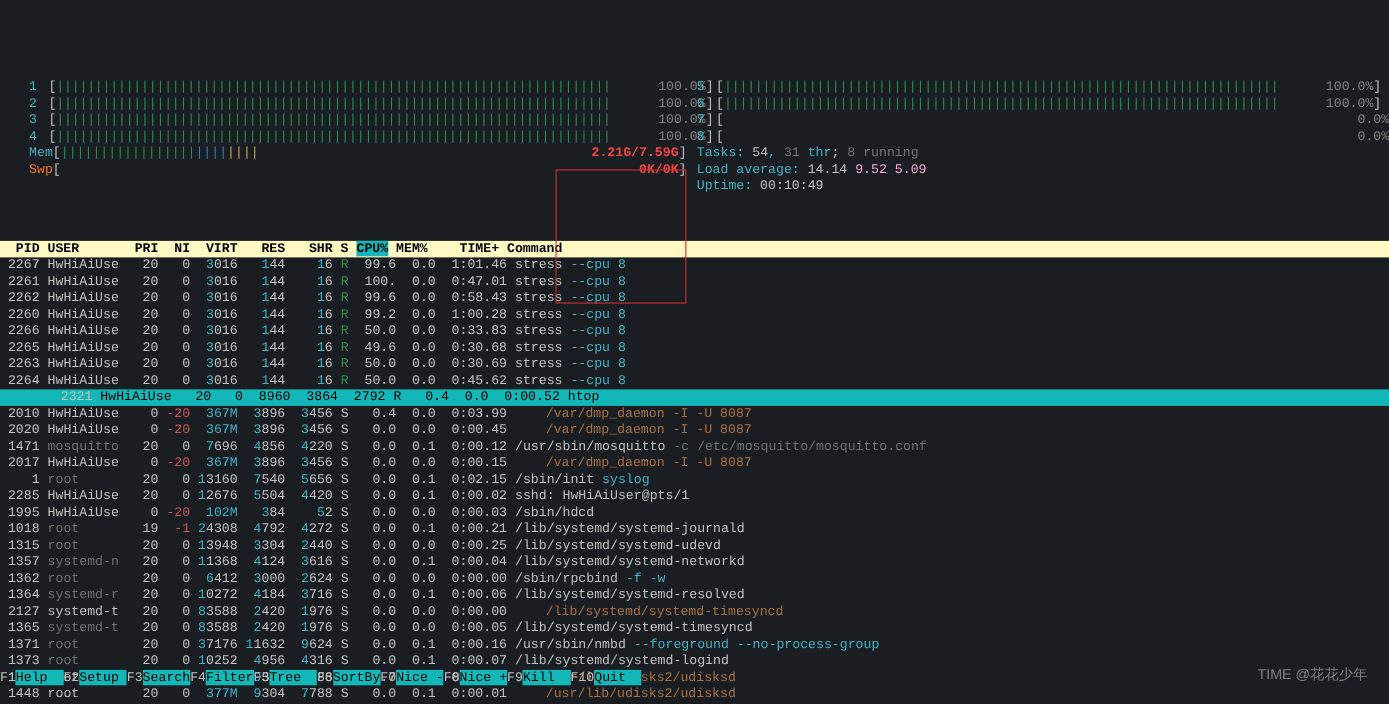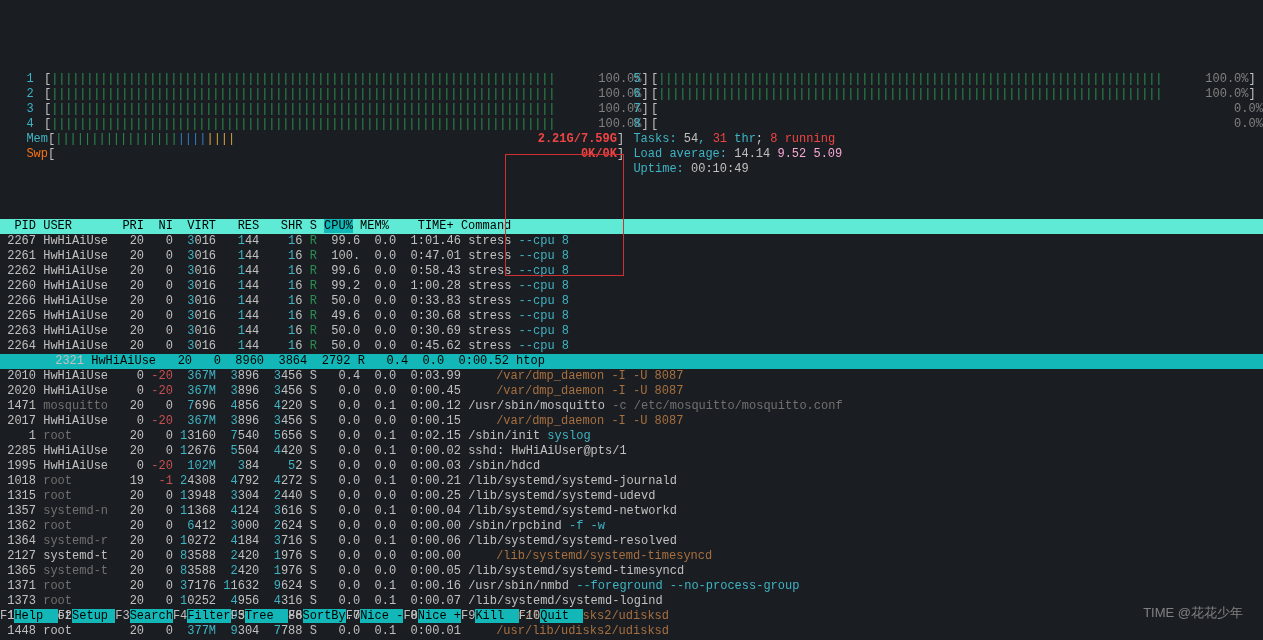--- a/index.html
+++ b/index.html
@@ -23,23 +23,23 @@
   .bracket { color: #c0c0c0; }
   .cpu-bar { color: #2a8f50; letter-spacing: -0.2px; }
   .cpu-pct { color: #808080; margin-left: 43px; }
   .mem-label { color: #3fb4c4; }
   .mem-bar-g { color: #2a8f50; }
   .mem-bar-b { color: #2d7fd0; }
   .mem-bar-y { color: #d7a442; }
   .mem-val { color: #ef4444; font-weight: bold; }
   .swp-label { color: #f97316; }
   .task-cyan { color: #3fb4c4; }
-  .task-green { color: #ef4444; text-align: right; }
+  .task-green { color: #737373; text-align: right; }
   .task-grey { color: #f9a8d4; }
-  .proc-header { background: #5eead4; color: #000; height: 15px; margin-top: 12px; }
+  .proc-header { background: #fef9c3; color: #000; height: 15px; margin-top: 12px; font-weight: bold; }
   .proc-header .sort { background: #14b7b7; }
   .proc-row { height: 15px; }
   .selected { background: #14b7b7; color: #000; padding-left: 48px; }
   .c-pid { color: #c0c0c0; }
   .c-dim { color: #707070; }
   .c-red { color: #c85050; }
   .c-green { color: #2a8f50; }
   .c-cyan { color: #3fb4c4; }
   .c-cmd { color: #c0c0c0; }
   .c-arg { color: #707070; }

